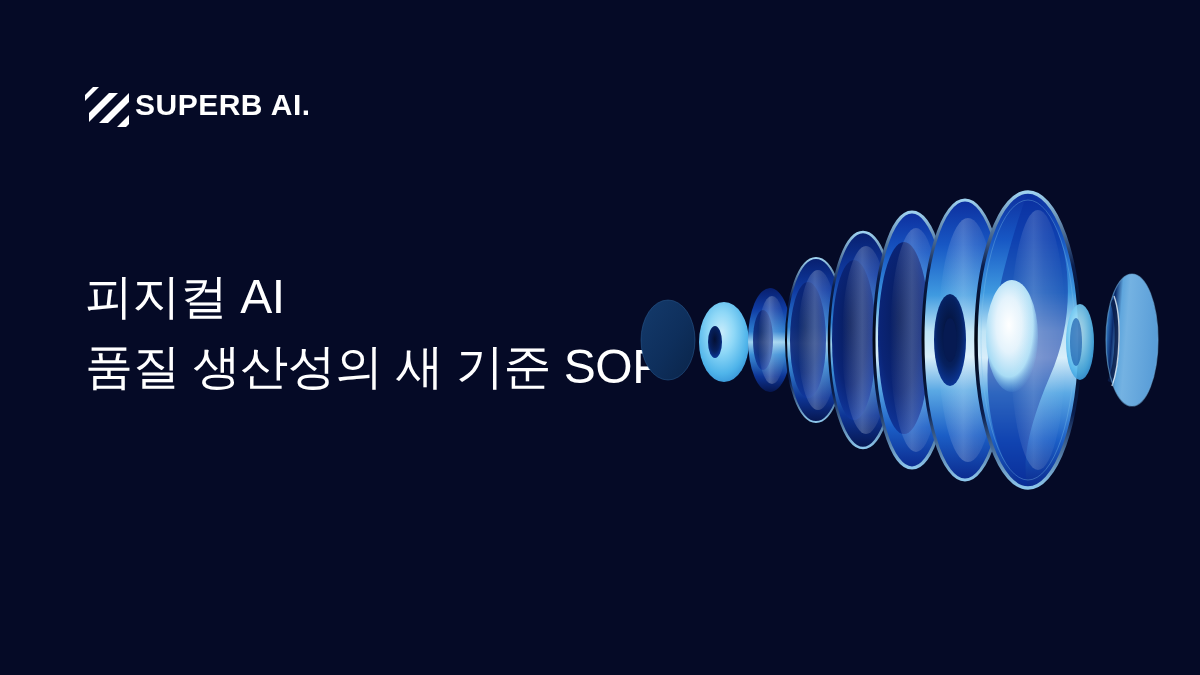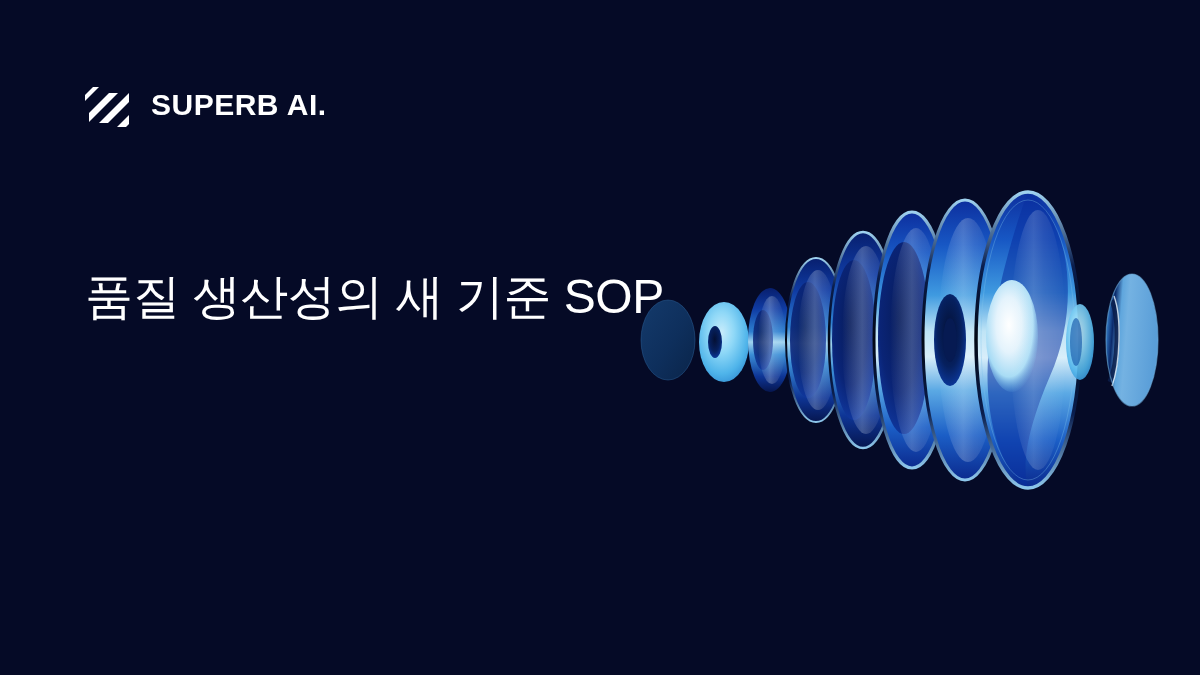--- a/index.html
+++ b/index.html
@@ -24,21 +24,21 @@
     overflow:hidden;
   }
 
   
   .brand {
     position:absolute;
     left:85px;
     top:79px;
     display:flex;
     align-items:center;
-    gap:22px;
+    gap:6px;
     height:52px;
   }
 
   .brand-mark {
     width:44px;
     height:44px;
     display:block;
     flex:0 0 auto;
   }
 
@@ -101,20 +101,21 @@
         <polygon points="4,30 24,10 33,10 4,39"></polygon>
         <polygon points="14,40 44,10 44,19 23,40"></polygon>
         <polygon points="32,44 44,32 44,41 41,44"></polygon>
       </g>
     </svg>
 
     <span class="brand-name">SUPERB AI.</span>
   </div>
 
   <div class="headline">
+    <div class="headline-line">피지컬 AI</div>
     <div class="headline-line">품질 생산성의 새 기준 SOP</div>
   </div>
 
   <div class="artwork">
     <svg viewBox="0 0 560 380">
       <defs>
 
         <linearGradient id="gDark" x1="0" y1="0" x2="1" y2="1">
           <stop offset="0%" stop-color="#143a6b"></stop>
           <stop offset="55%" stop-color="#0e2f5c"></stop>

